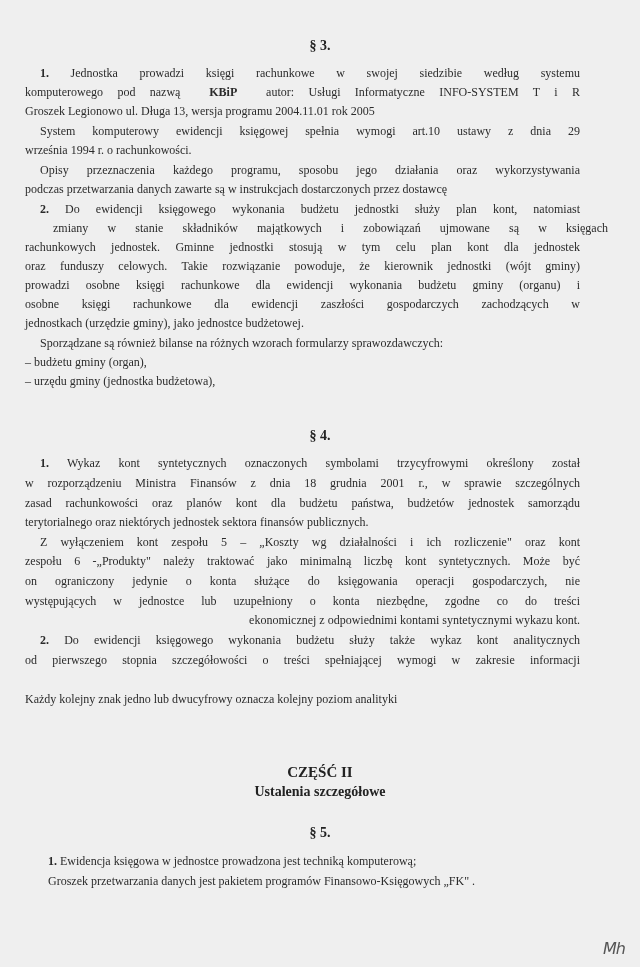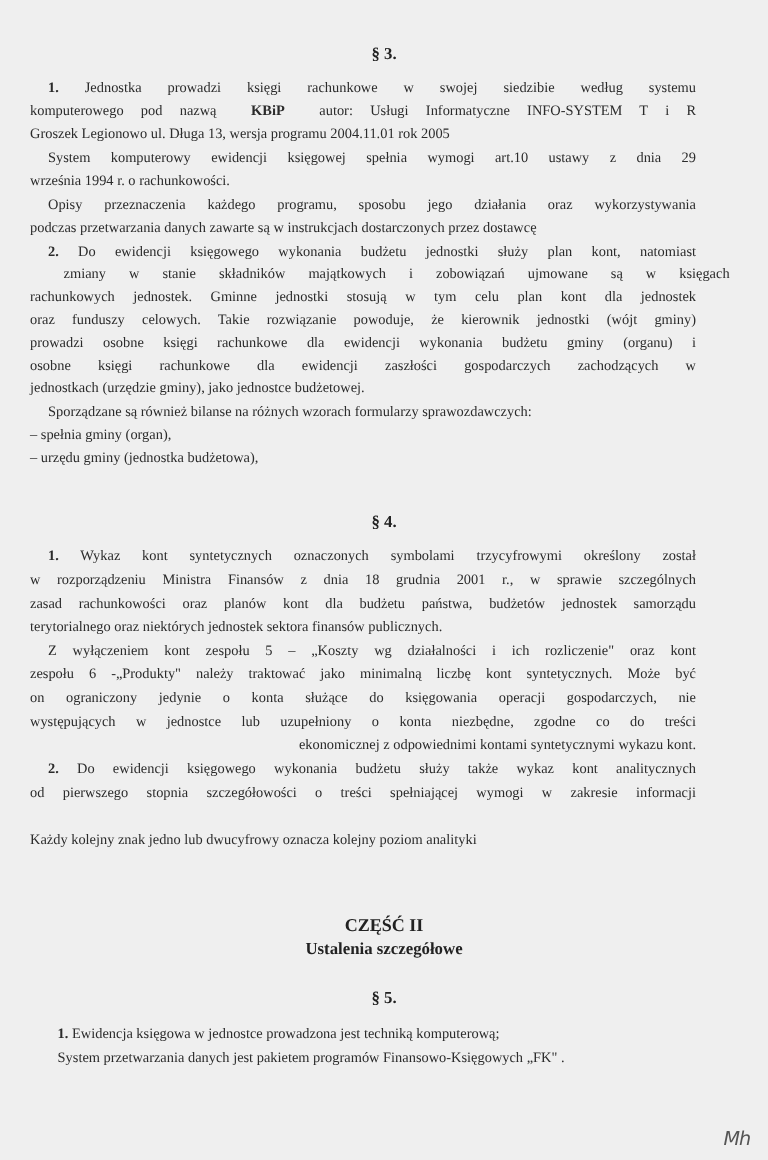--- a/index.html
+++ b/index.html
@@ -48,21 +48,21 @@
 
   <div class="line ind just" style="top:200px;"><span class="b">2.</span> <span>Do ewidencji księgowego wykonania budżetu jednostki służy plan kont, natomiast</span></div>
   <div class="line just" style="top:219px;margin-left:28px;">zmiany  w stanie  składników  majątkowych  i  zobowiązań  ujmowane  są  w  księgach</div>
   <div class="line just" style="top:238px;">rachunkowych  jednostek. Gminne jednostki  stosują w tym celu plan kont dla jednostek</div>
   <div class="line just" style="top:257px;">oraz funduszy celowych. Takie rozwiązanie powoduje, że kierownik jednostki (wójt gminy)</div>
   <div class="line just" style="top:276px;">prowadzi osobne księgi rachunkowe dla ewidencji wykonania budżetu gminy (organu) i</div>
   <div class="line just" style="top:295px;">osobne  księgi  rachunkowe  dla  ewidencji  zaszłości  gospodarczych  zachodzących  w</div>
   <div class="line" style="top:314px;">jednostkach (urzędzie gminy), jako jednostce budżetowej.</div>
 
   <div class="line ind" style="top:334px;">Sporządzane są również bilanse na różnych wzorach formularzy sprawozdawczych:</div>
-  <div class="line" style="top:353px;">–  spełnia gminy (organ),</div>
+  <div class="line" style="top:353px;">–  budżetu gminy (organ),</div>
   <div class="line" style="top:372px;">–  urzędu gminy (jednostka budżetowa),</div>
 
   <div class="head" style="top:428px;">§ 4.</div>
 
   <div class="line ind just" style="top:454px;"><span class="b">1.</span> <span>Wykaz kont syntetycznych oznaczonych symbolami trzycyfrowymi określony został</span></div>
   <div class="line just" style="top:474px;">w rozporządzeniu Ministra Finansów z dnia 18 grudnia 2001 r., w sprawie szczególnych</div>
   <div class="line just" style="top:494px;">zasad rachunkowości oraz planów kont dla budżetu państwa, budżetów jednostek samorządu</div>
   <div class="line" style="top:513px;">terytorialnego oraz niektórych jednostek sektora finansów publicznych.</div>
 
   <div class="line ind just" style="top:533px;">Z wyłączeniem kont zespołu 5 – „Koszty wg działalności i ich rozliczenie" oraz kont</div>
@@ -73,16 +73,16 @@
 
   <div class="line ind just" style="top:631px;"><span class="b">2.</span> <span>Do ewidencji księgowego wykonania budżetu służy także wykaz kont analitycznych</span></div>
   <div class="line just" style="top:651px;">od pierwszego stopnia szczegółowości o treści spełniającej wymogi w zakresie informacji</div>
   <div class="line" style="top:690px;">Każdy kolejny znak jedno lub dwucyfrowy oznacza kolejny poziom analityki</div>
 
   <div class="head" style="top:784px;">Ustalenia szczegółowe</div>
   <div class="head" style="top:764px; font-size:15px;">CZĘŚĆ II</div>
 
   <div class="head" style="top:825px;">§ 5.</div>
   <div class="line" style="top:852px; left:48px;"><span class="b">1.</span> <span>Ewidencja księgowa w jednostce prowadzona jest techniką komputerową;</span></div>
-  <div class="line" style="top:872px; left:48px;">System przetwarzania danych jest pakietem programów Finansowo-Księgowych „FK" .</div>
+  <div class="line" style="top:872px; left:48px;">Groszek przetwarzania danych jest pakietem programów Finansowo-Księgowych „FK" .</div>
 
   <div class="sig">Mh</div>
 </div>
 
 </body></html>

